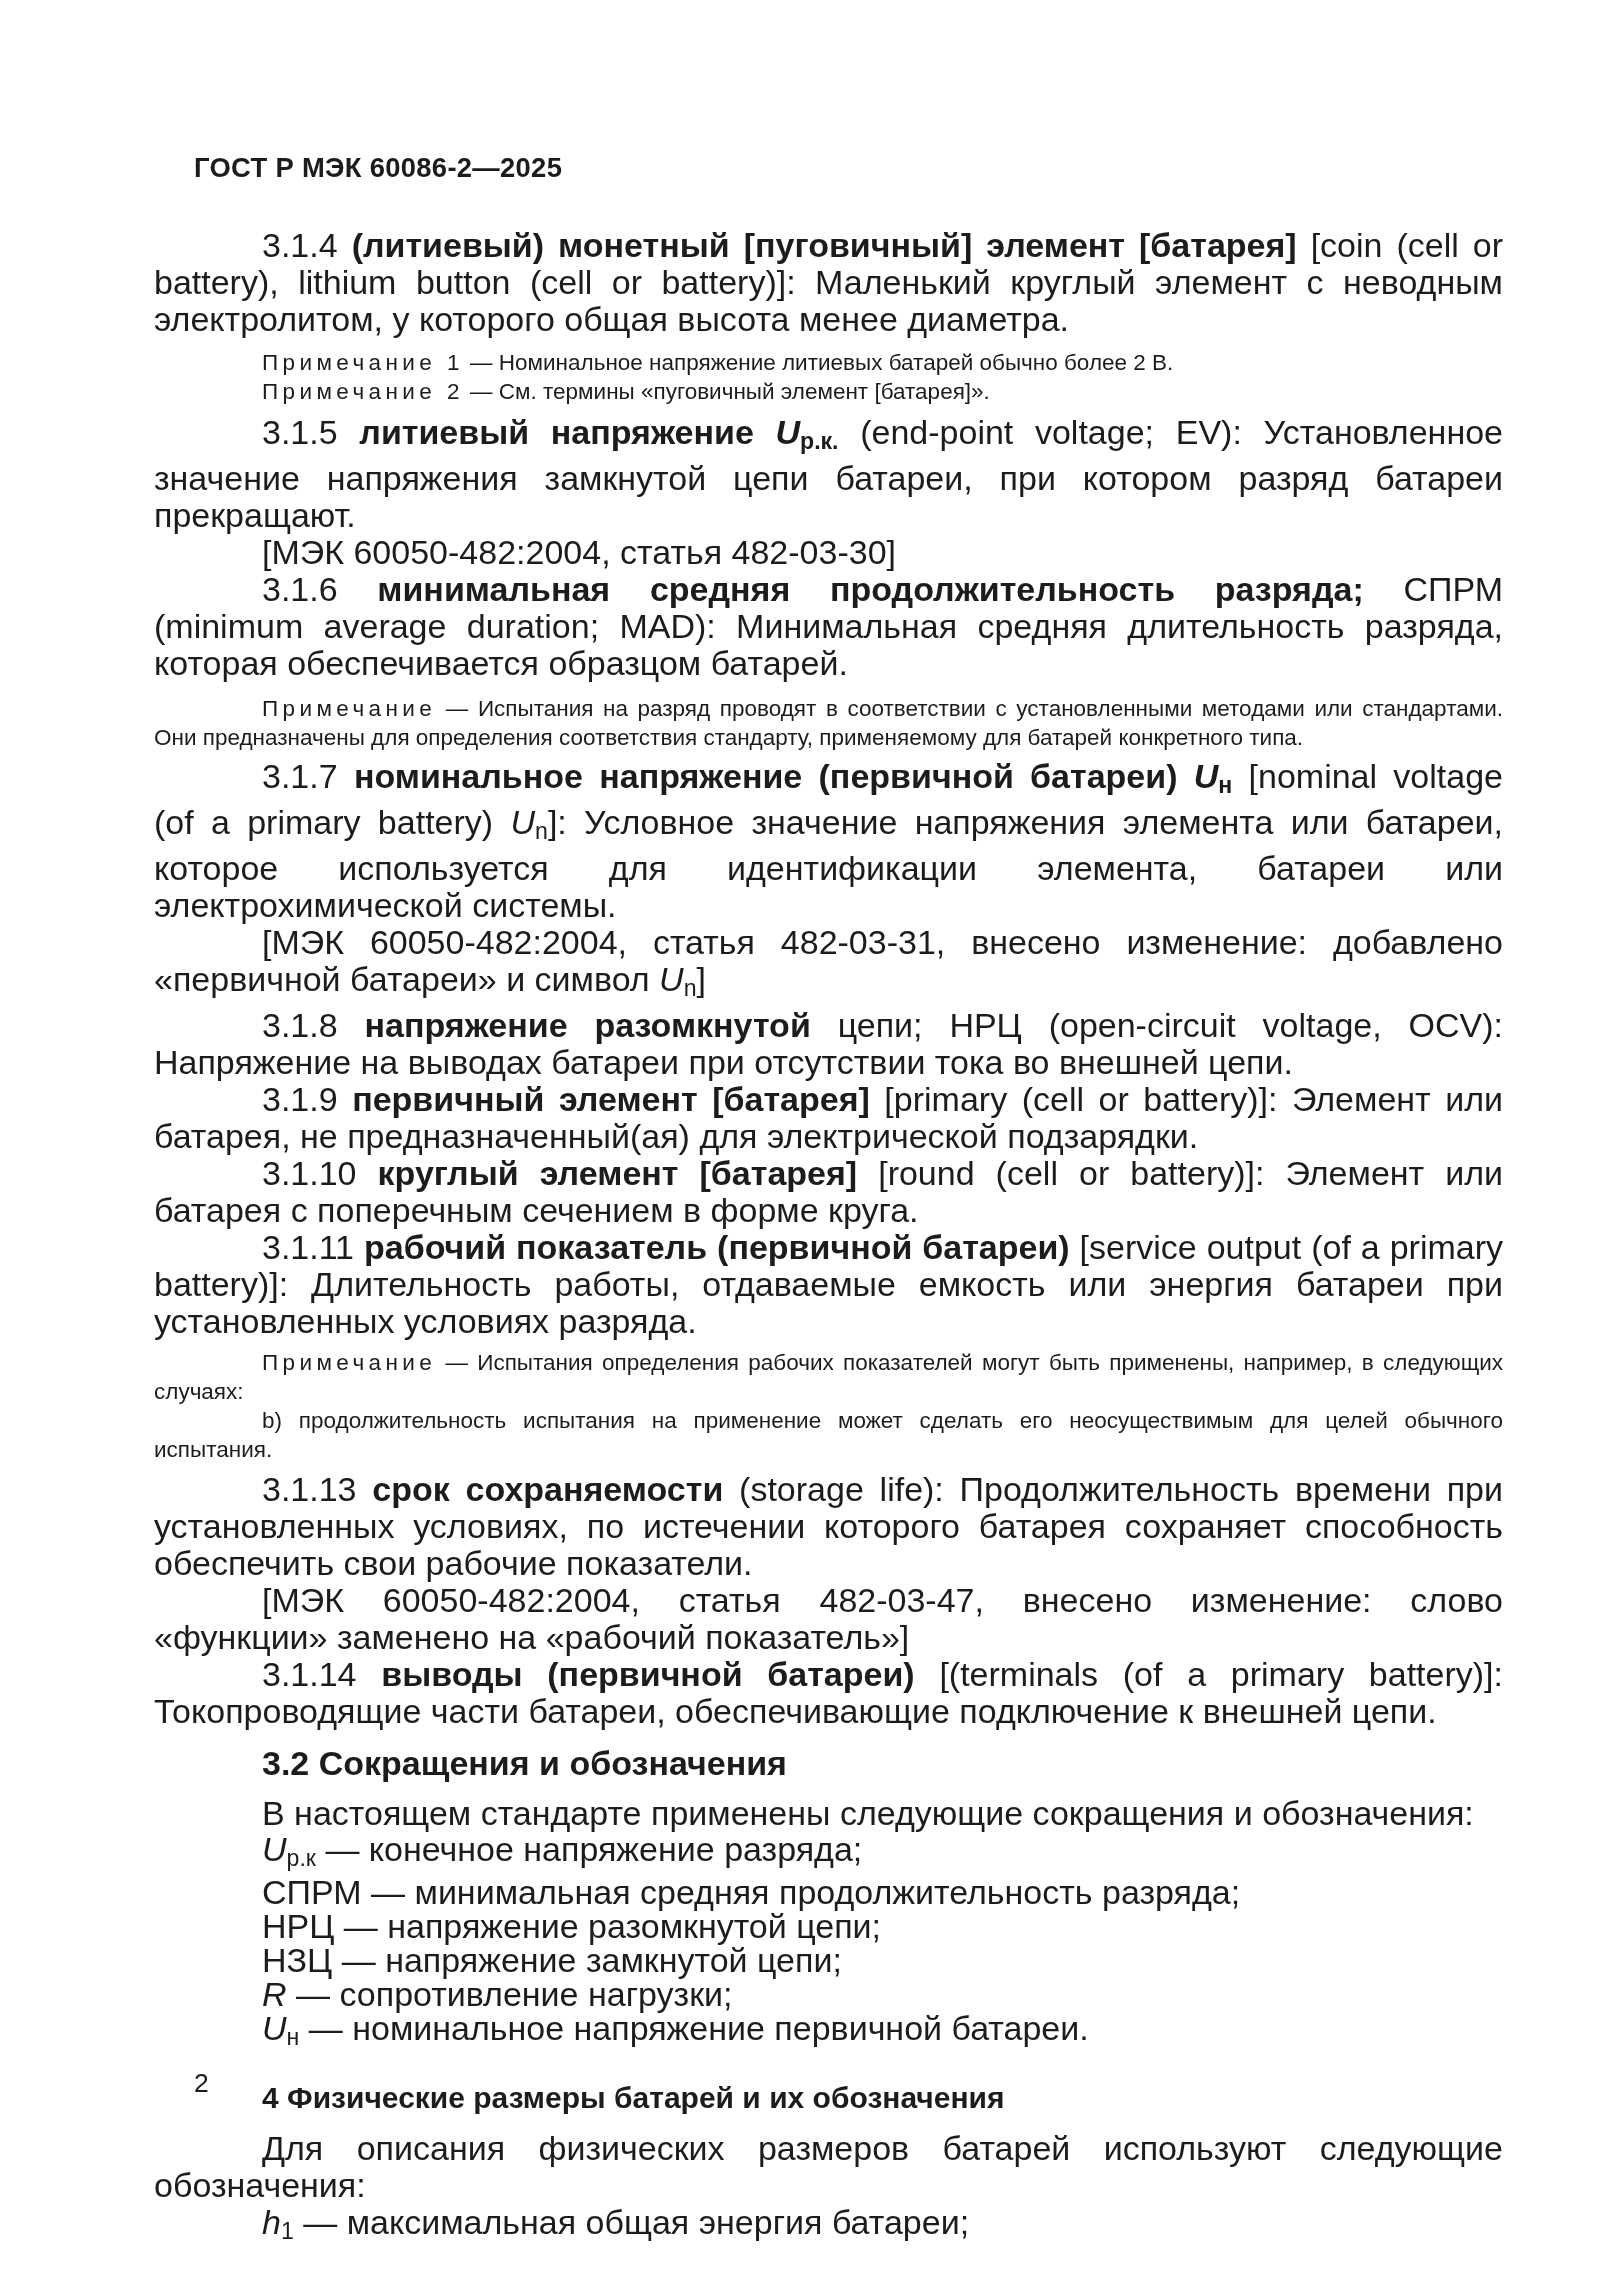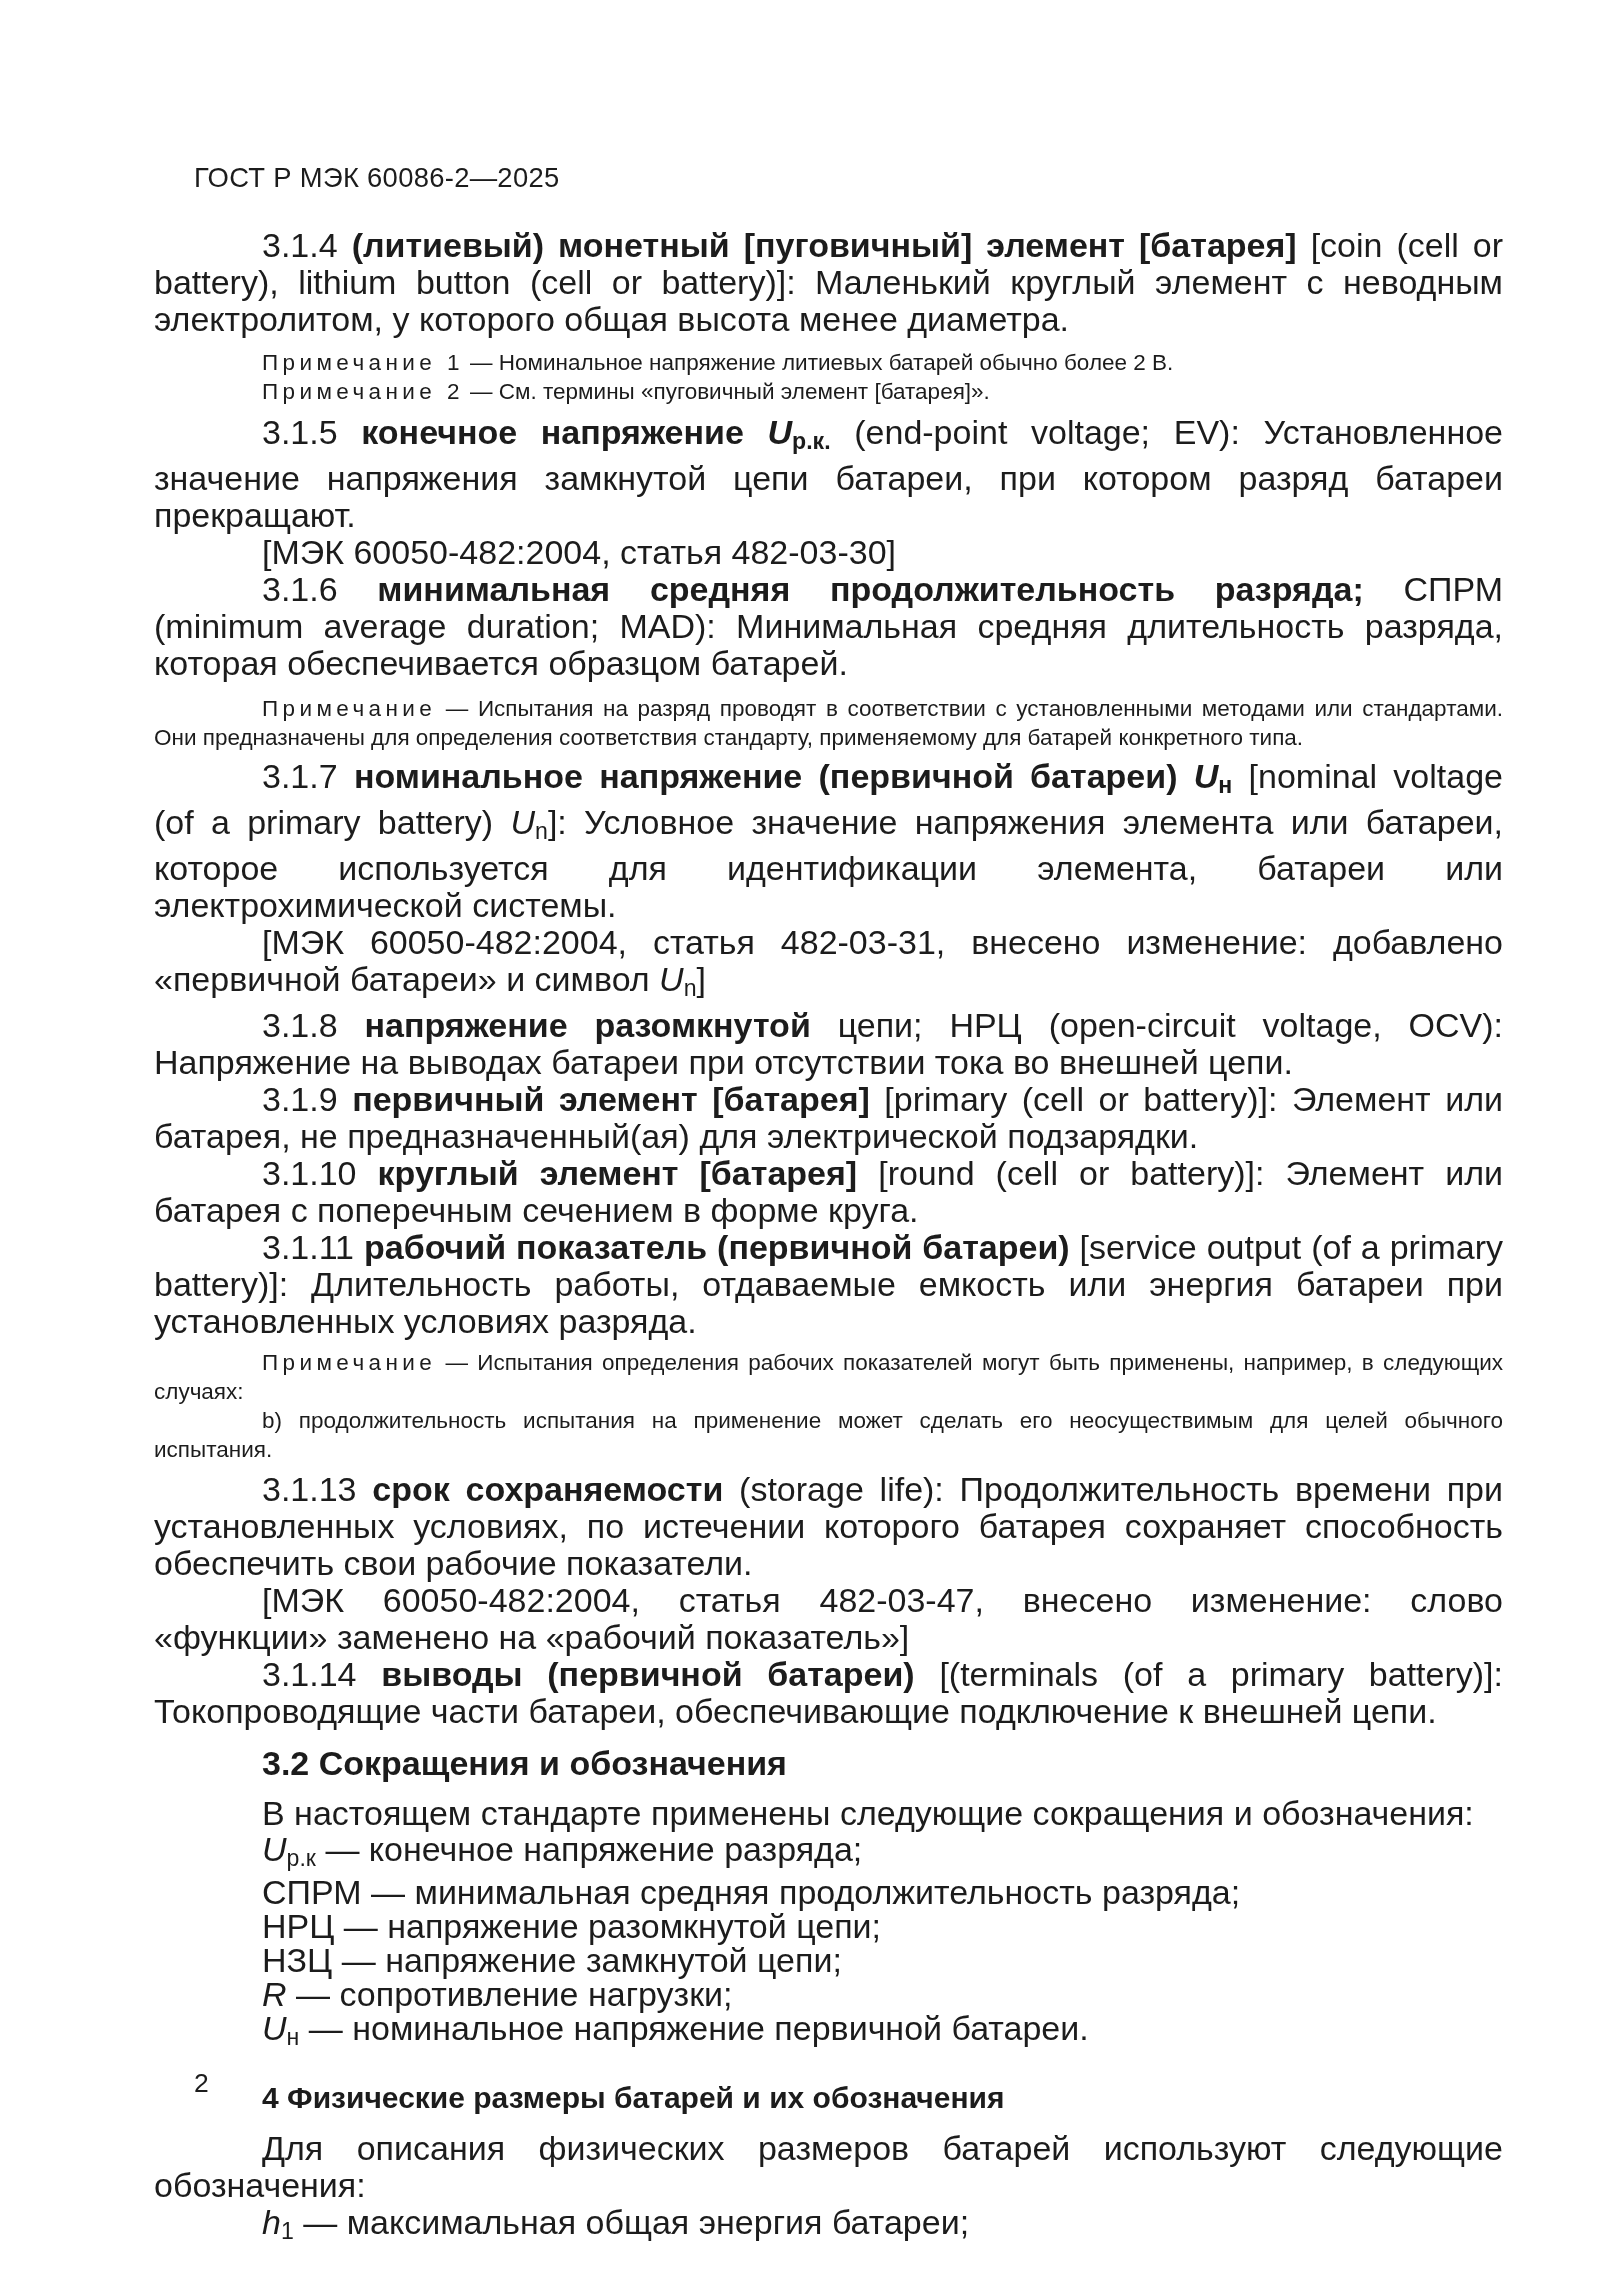--- a/index.html
+++ b/index.html
@@ -6,22 +6,22 @@
   .page {
     position:relative;
     width:1621px; height:2293px;
     margin:0 auto;
     background:#ffffff;
     font-family:"Liberation Sans", sans-serif;
     color:#1c1c1c;
     overflow:hidden;
   }
   .runhead {
-    position:absolute; left:194px; top:162px;
-    font-size:27.4px; font-weight:normal; letter-spacing:0.3px;
+    position:absolute; left:194px; top:152px;
+    font-size:27.4px; font-weight:bold; letter-spacing:0.3px;
     white-space:nowrap;
   }
   .content {
     position:absolute; left:154px; top:227px; width:1349px;
   }
   .content p {
     margin:0;
     font-size:34px; line-height:37px;
     text-align:justify;
     text-indent:108px;
@@ -50,21 +50,21 @@
 </head>
 <body>
 
 <div class="page">
   <div class="runhead">ГОСТ Р МЭК 60086-2—2025</div>
 
   <div class="content" id="doc-body">
       <p class="body"><span>3.1.4 </span><span class="b">(литиевый) монетный [пуговичный] элемент [батарея] </span><span>[coin (cell or battery), lithium button (cell or battery)]: Маленький круглый элемент с неводным электролитом, у которого общая высота менее диаметра.</span></p>
       <p class="note" style="margin-top: 9.8px;"><span class="sp">Примечание 1</span><span> — Номинальное напряжение литиевых батарей обычно более 2 В.</span></p>
       <p class="note"><span class="sp">Примечание 2</span><span> — См. термины «пуговичный элемент [батарея]».</span></p>
-      <p class="body" style="margin-top: 7.8px;"><span>3.1.5 </span><span class="b">конечное напряжение </span><span class="b i">U</span><span class="b sub">р.к.</span><span> (end-point voltage; EV): Установленное значение напряжения замкнутой цепи батареи, при котором разряд батареи прекращают.</span></p>
+      <p class="body" style="margin-top: 7.8px;"><span>3.1.5 </span><span class="b">литиевый напряжение </span><span class="b i">U</span><span class="b sub">р.к.</span><span> (end-point voltage; EV): Установленное значение напряжения замкнутой цепи батареи, при котором разряд батареи прекращают.</span></p>
       <p class="body"><span>[МЭК 60050-482:2004, статья 482-03-30]</span></p>
       <p class="body"><span>3.1.6 </span><span class="b">минимальная средняя продолжительность разряда;</span><span> СПРМ (minimum average duration; MAD): Минимальная средняя длительность разряда, которая обеспечивается образцом батарей.</span></p>
       <p class="note" style="margin-top: 12px;"><span class="sp">Примечание</span><span> — Испытания на разряд проводят в соответствии с установленными методами или стан­дартами. Они предназначены для определения соответствия стандарту, применяемому для батарей конкретного типа.</span></p>
       <p class="body" style="margin-top: 5.9px;"><span>3.1.7 </span><span class="b">номинальное напряжение (первичной батареи) </span><span class="b i">U</span><span class="b sub">н</span><span> [nominal voltage (of a primary battery) </span><span class="i">U</span><span class="sub">n</span><span>]: Условное значение напряжения элемента или батареи, которое используется для идентификации элемента, батареи или электрохимической системы.</span></p>
       <p class="body"><span>[МЭК 60050-482:2004, статья 482-03-31, внесено изменение: добавлено «первичной батареи» и символ </span><span class="i">U</span><span class="sub">n</span><span>]</span></p>
       <p class="body"><span>3.1.8 </span><span class="b">напряжение разомкнутой </span><span>цепи; НРЦ (open-circuit voltage, OCV): Напряжение на выводах батареи при отсутствии тока во внешней цепи.</span></p>
       <p class="body"><span>3.1.9 </span><span class="b">первичный элемент [батарея] </span><span>[primary (cell or battery)]: Элемент или батарея, не предназначенный(ая) для электрической подзарядки.</span></p>
       <p class="body"><span>3.1.10 </span><span class="b">круглый элемент [батарея] </span><span>[round (cell or battery)]: Элемент или батарея с поперечным сечением в форме круга.</span></p>
       <p class="body"><span>3.1.11 </span><span class="b">рабочий показатель (первичной батареи) </span><span>[service output (of a primary battery)]: Длитель­ность работы, отдаваемые емкость или энергия батареи при установленных условиях разряда.</span></p>
       <p class="note" style="margin-top: 7.8px;"><span class="sp">Примечание</span><span> — Испытания определения рабочих показателей могут быть применены, например, в сле­дующих случаях:</span></p>

